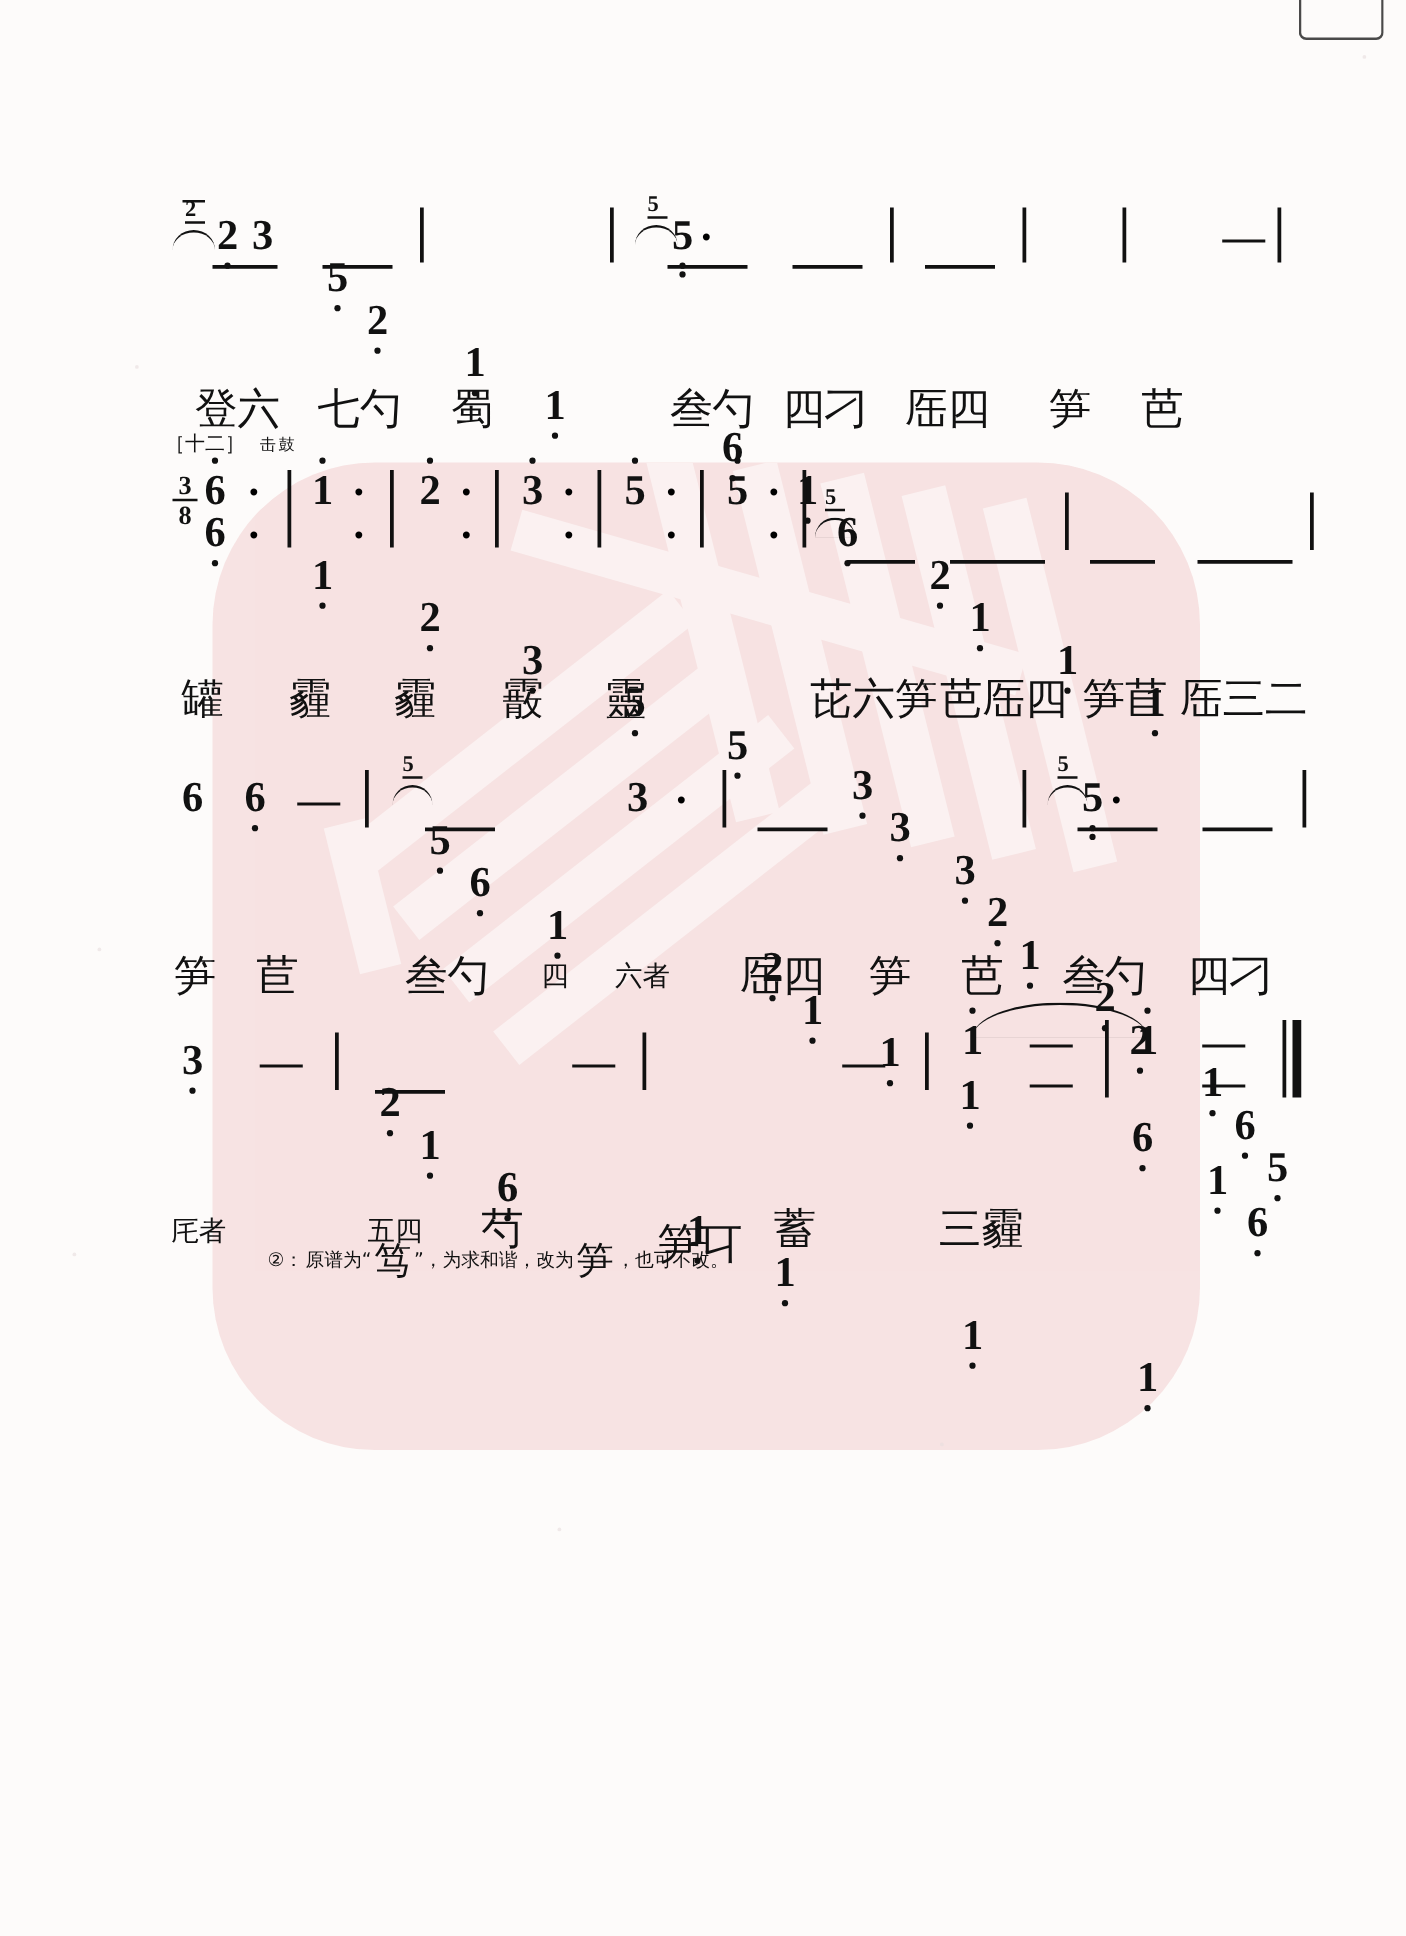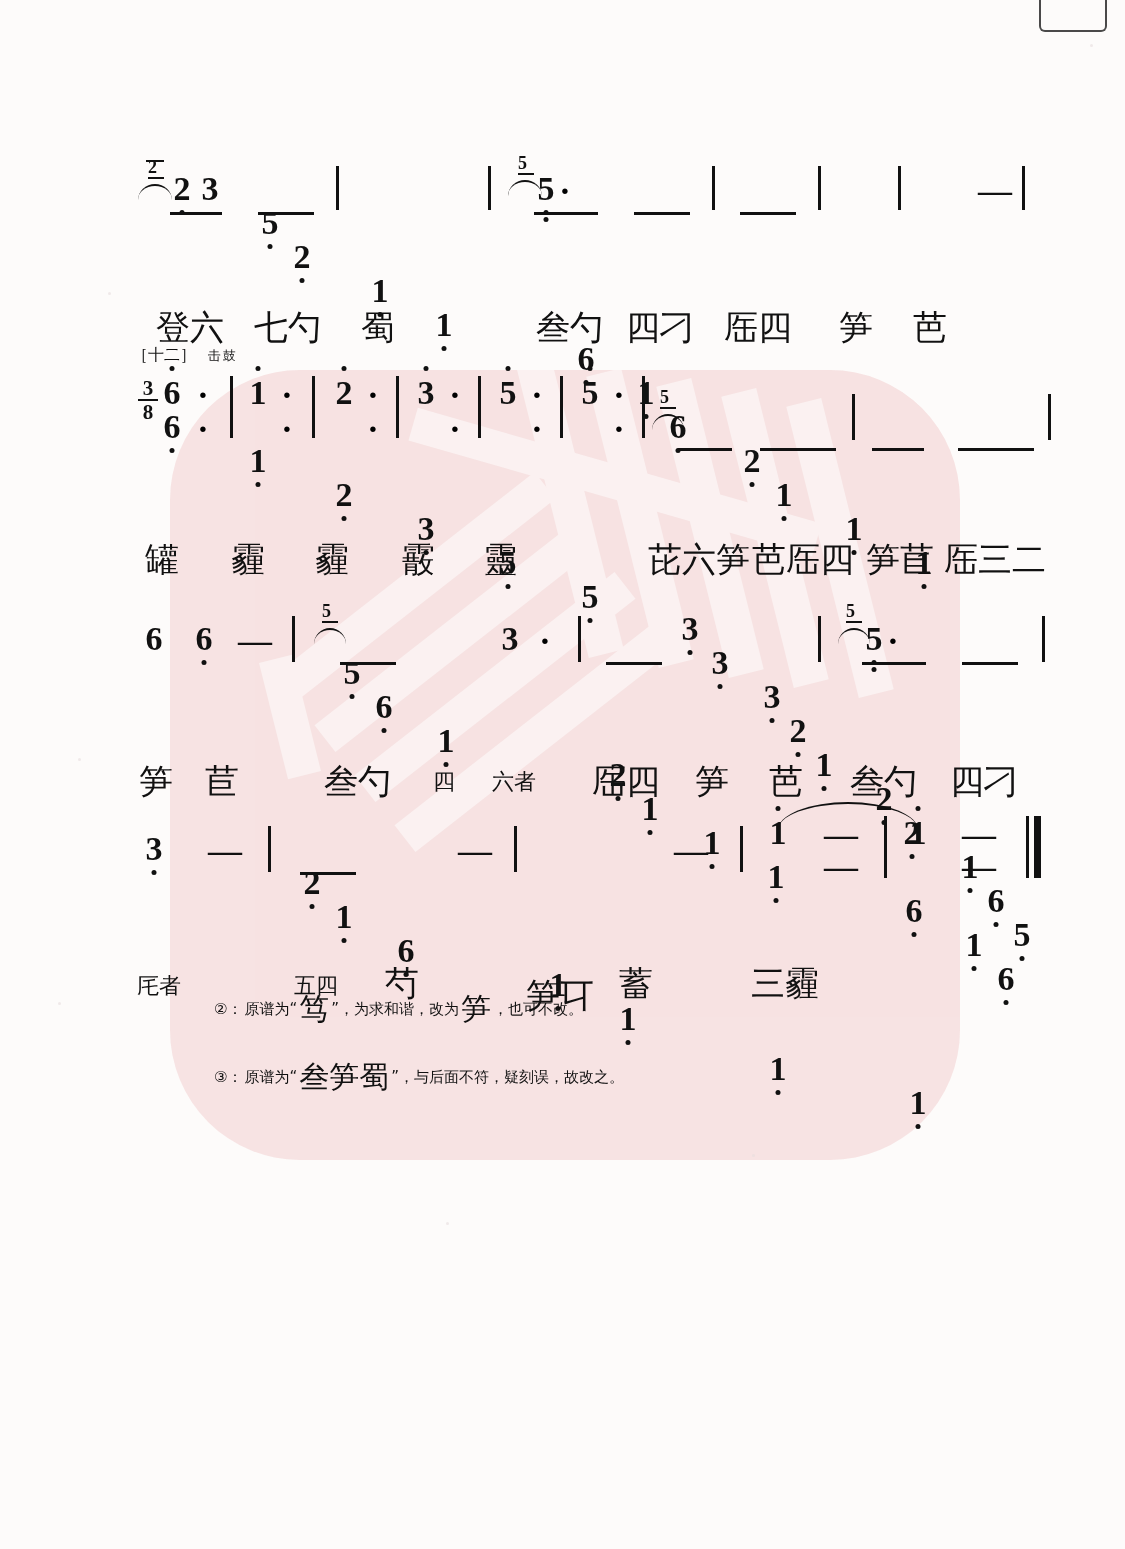--- a/index.html
+++ b/index.html
@@ -548,18 +548,15 @@
       <div class="cell tab big" style="left:524px; top:88px; width:72px;">笋㔿</div>
       <div class="cell tab big" style="left:606px; top:76px; width:60px;">蓄</div>
       <div class="cell tab big" style="left:738px; top:76px; width:72px;margin-left:11px;">三霾</div>
     </div>
   </div>
 
   <div class="notes">
     <div class="note-row indent">
       <span class="idx">②：</span><span>原谱为“</span><span class="glyph lg">笃</span><span>”，为求和谐，改为</span><span class="glyph lg">笋</span><span>，也可不改。</span>
     </div>
-    <div class="note-row indent">
-      <span class="idx">③：</span><span>原谱为“</span><span class="glyph lg">叁笋蜀</span><span>”，与后面不符，疑刻误，故改之。</span>
-    </div>
   </div>
 
 </div>
 
 </body></html>

